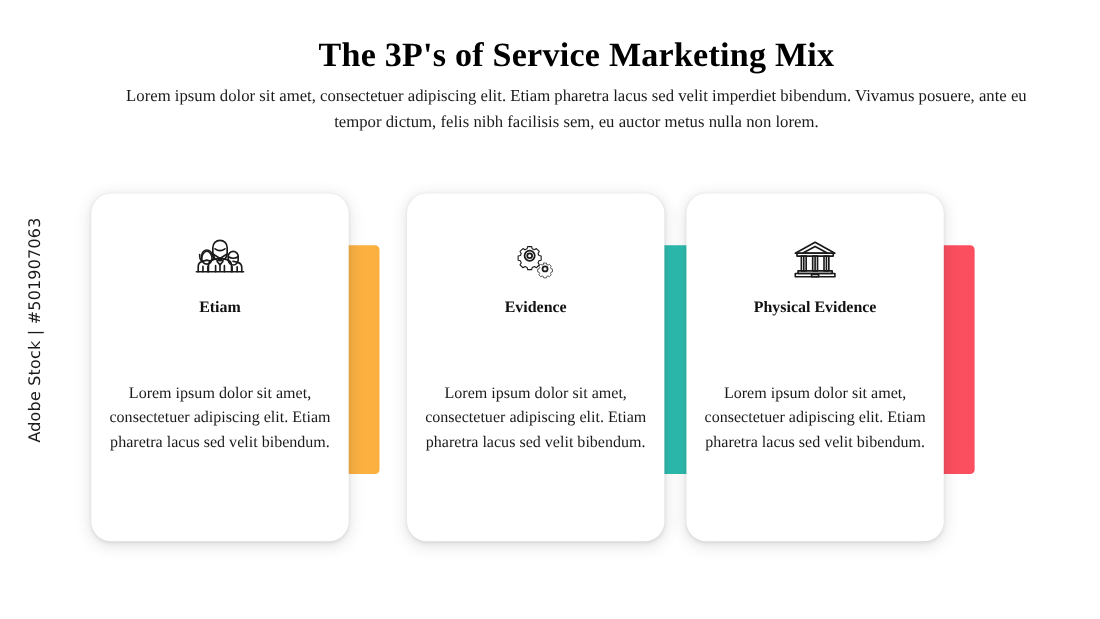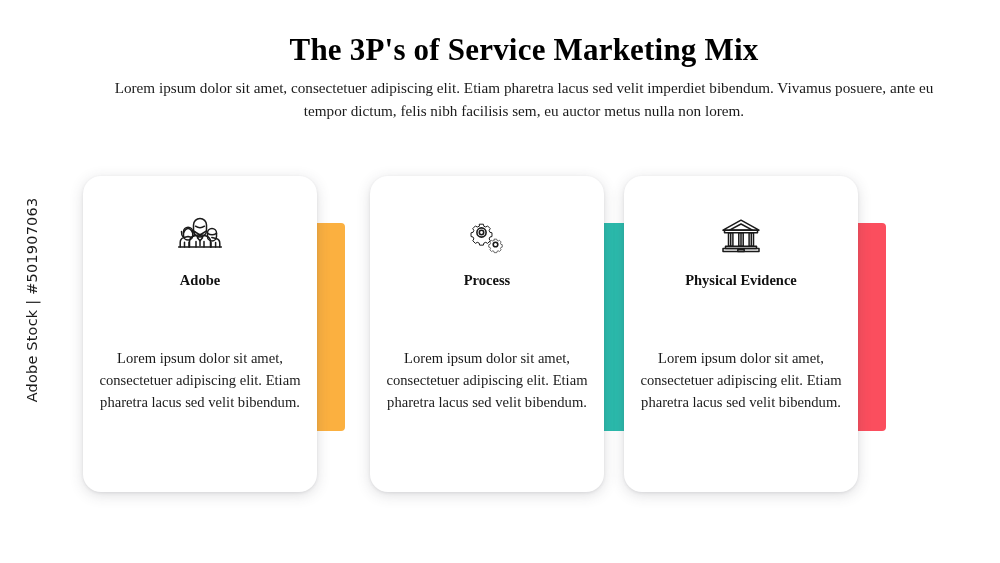--- a/index.html
+++ b/index.html
@@ -181,21 +181,21 @@
           <path d="M5.2 30 v-4.6 a5 5 0 0 1 3.6 -4.8 l4.3 -1.1 l3 0.8"></path>
 
           <path d="M32.5 19.4 v-3.4 a4.5 4.5 0 0 1 9 0 v3.4 a4.5 4.5 0 0 1 -9 0 z"></path>
           <path d="M32.6 16.4 q4.5 2.8 8.9 0"></path>
           <path d="M36.8 20.5 l4.3 1 a5 5 0 0 1 3.7 4.9 v3.6"></path>
 
           <path d="M3.6 30 h42.8"></path>
           <path d="M9.5 25.2 v4.8 M14 25.2 v4.8 M21 24.5 v5.5 M29 24.5 v5.5 M36 25.6 v4.4 M40.6 25.6 v4.4"></path>
         </svg>
       </div>
-      <div class="card-title">Adobe</div>
+      <div class="card-title">Etiam</div>
       <div class="card-body">Lorem ipsum dolor sit amet, consectetuer adipiscing elit. Etiam pharetra lacus sed velit bibendum.</div>
     </div>
   </div>
 
   <div class="card-wrap c1">
     <div class="tab" style="background: rgb(43, 187, 173);"></div>
     <div class="card">
       <div class="card-icon">
         <svg width="44" height="40" viewBox="0 0 44 40" fill="none" stroke="#1a1a1a" stroke-width="1.6" stroke-linecap="round" stroke-linejoin="round">
 
@@ -204,21 +204,21 @@
             <circle cx="0" cy="0" r="4.6"></circle>
             <circle cx="0" cy="0" r="2.2"></circle>
           </g>
 
           <g transform="translate(30.5,27.5)">
             <path d="M-3.0 -13.4 h6.0 l0.8 3.3 l3.1 1.3 l2.9 -1.8 l4.3 4.3 l-1.8 2.9 l1.3 3.1 l3.3 0.8 v6.0 l-3.3 0.8 l-1.3 3.1 l1.8 2.9 l-4.3 4.3 l-2.9 -1.8 l-3.1 1.3 l-0.8 3.3 h-6.0 l-0.8 -3.3 l-3.1 -1.3 l-2.9 1.8 l-4.3 -4.3 l1.8 -2.9 l-1.3 -3.1 l-3.3 -0.8 v-6.0 l3.3 -0.8 l1.3 -3.1 l-1.8 -2.9 l4.3 -4.3 l2.9 1.8 l3.1 -1.3 z" transform="scale(0.40)"></path>
             <circle cx="0" cy="0" r="2.3"></circle>
           </g>
         </svg>
       </div>
-      <div class="card-title">Process</div>
+      <div class="card-title">Evidence</div>
       <div class="card-body">Lorem ipsum dolor sit amet, consectetuer adipiscing elit. Etiam pharetra lacus sed velit bibendum.</div>
     </div>
   </div>
 
   <div class="card-wrap c2">
     <div class="tab" style="background: rgb(251, 78, 94);"></div>
     <div class="card">
       <div class="card-icon">
         <svg width="44" height="40" viewBox="0 0 44 40" fill="none" stroke="#1a1a1a" stroke-width="1.5" stroke-linecap="round" stroke-linejoin="round">
 

